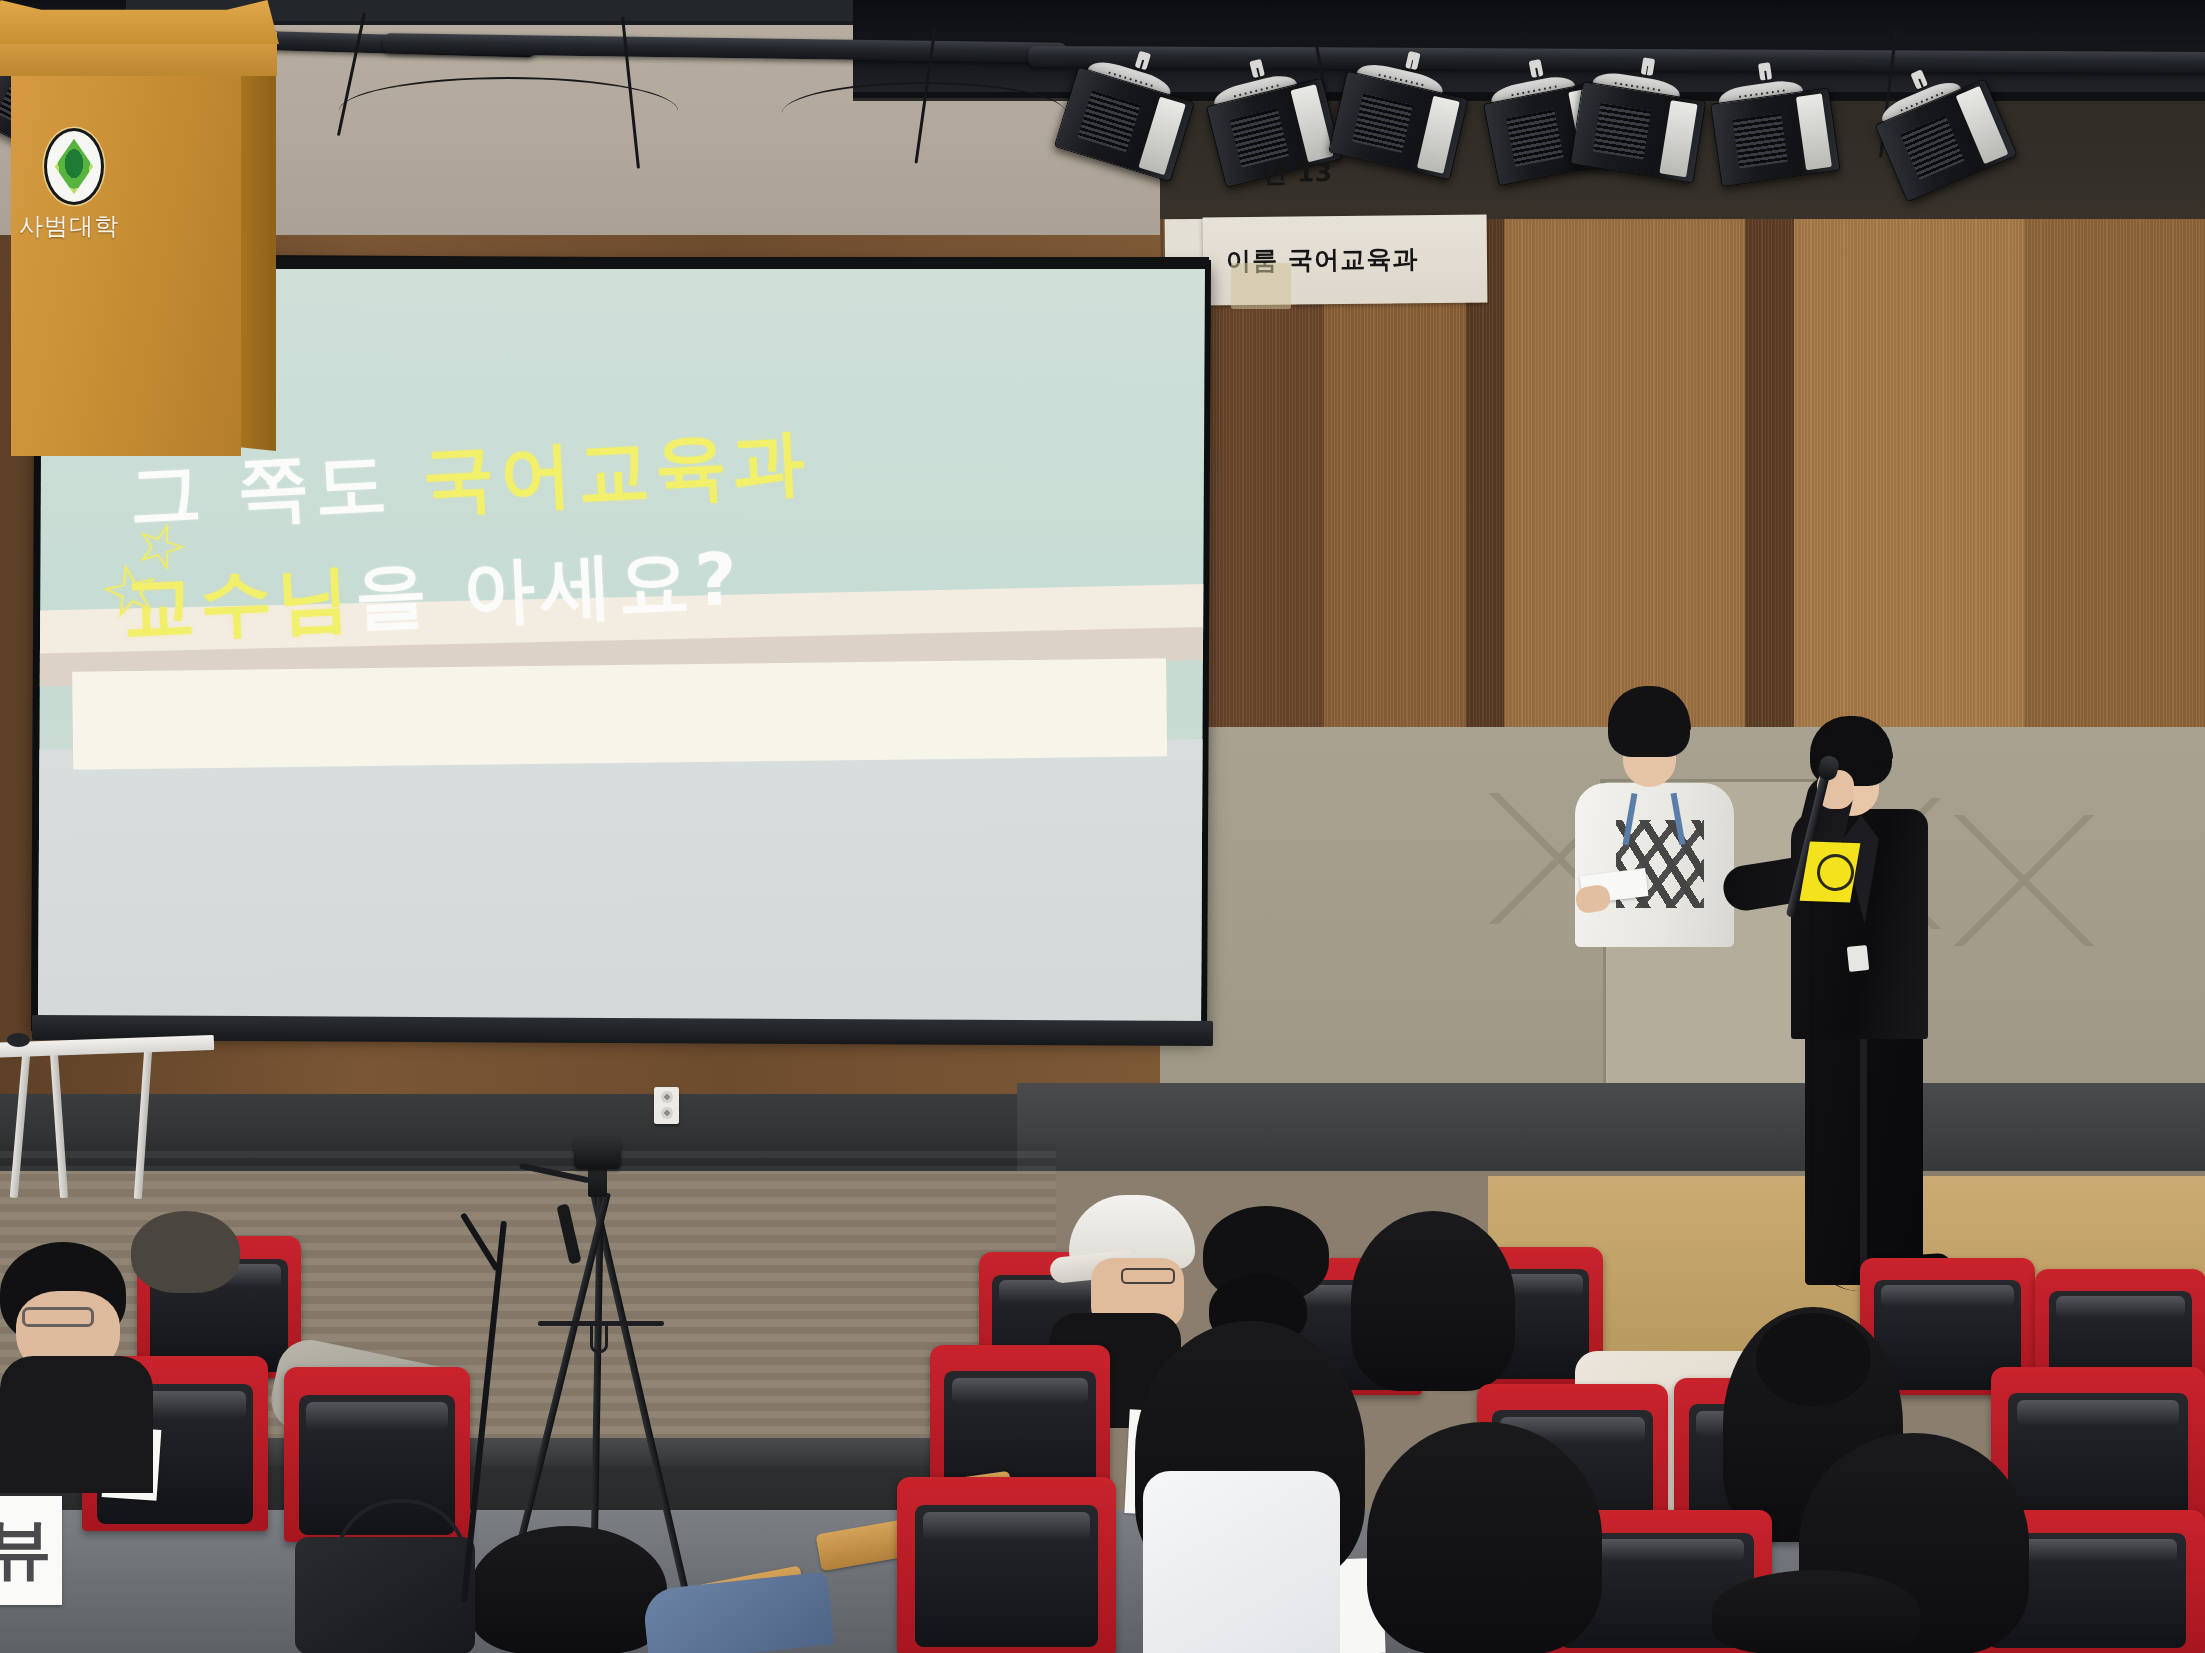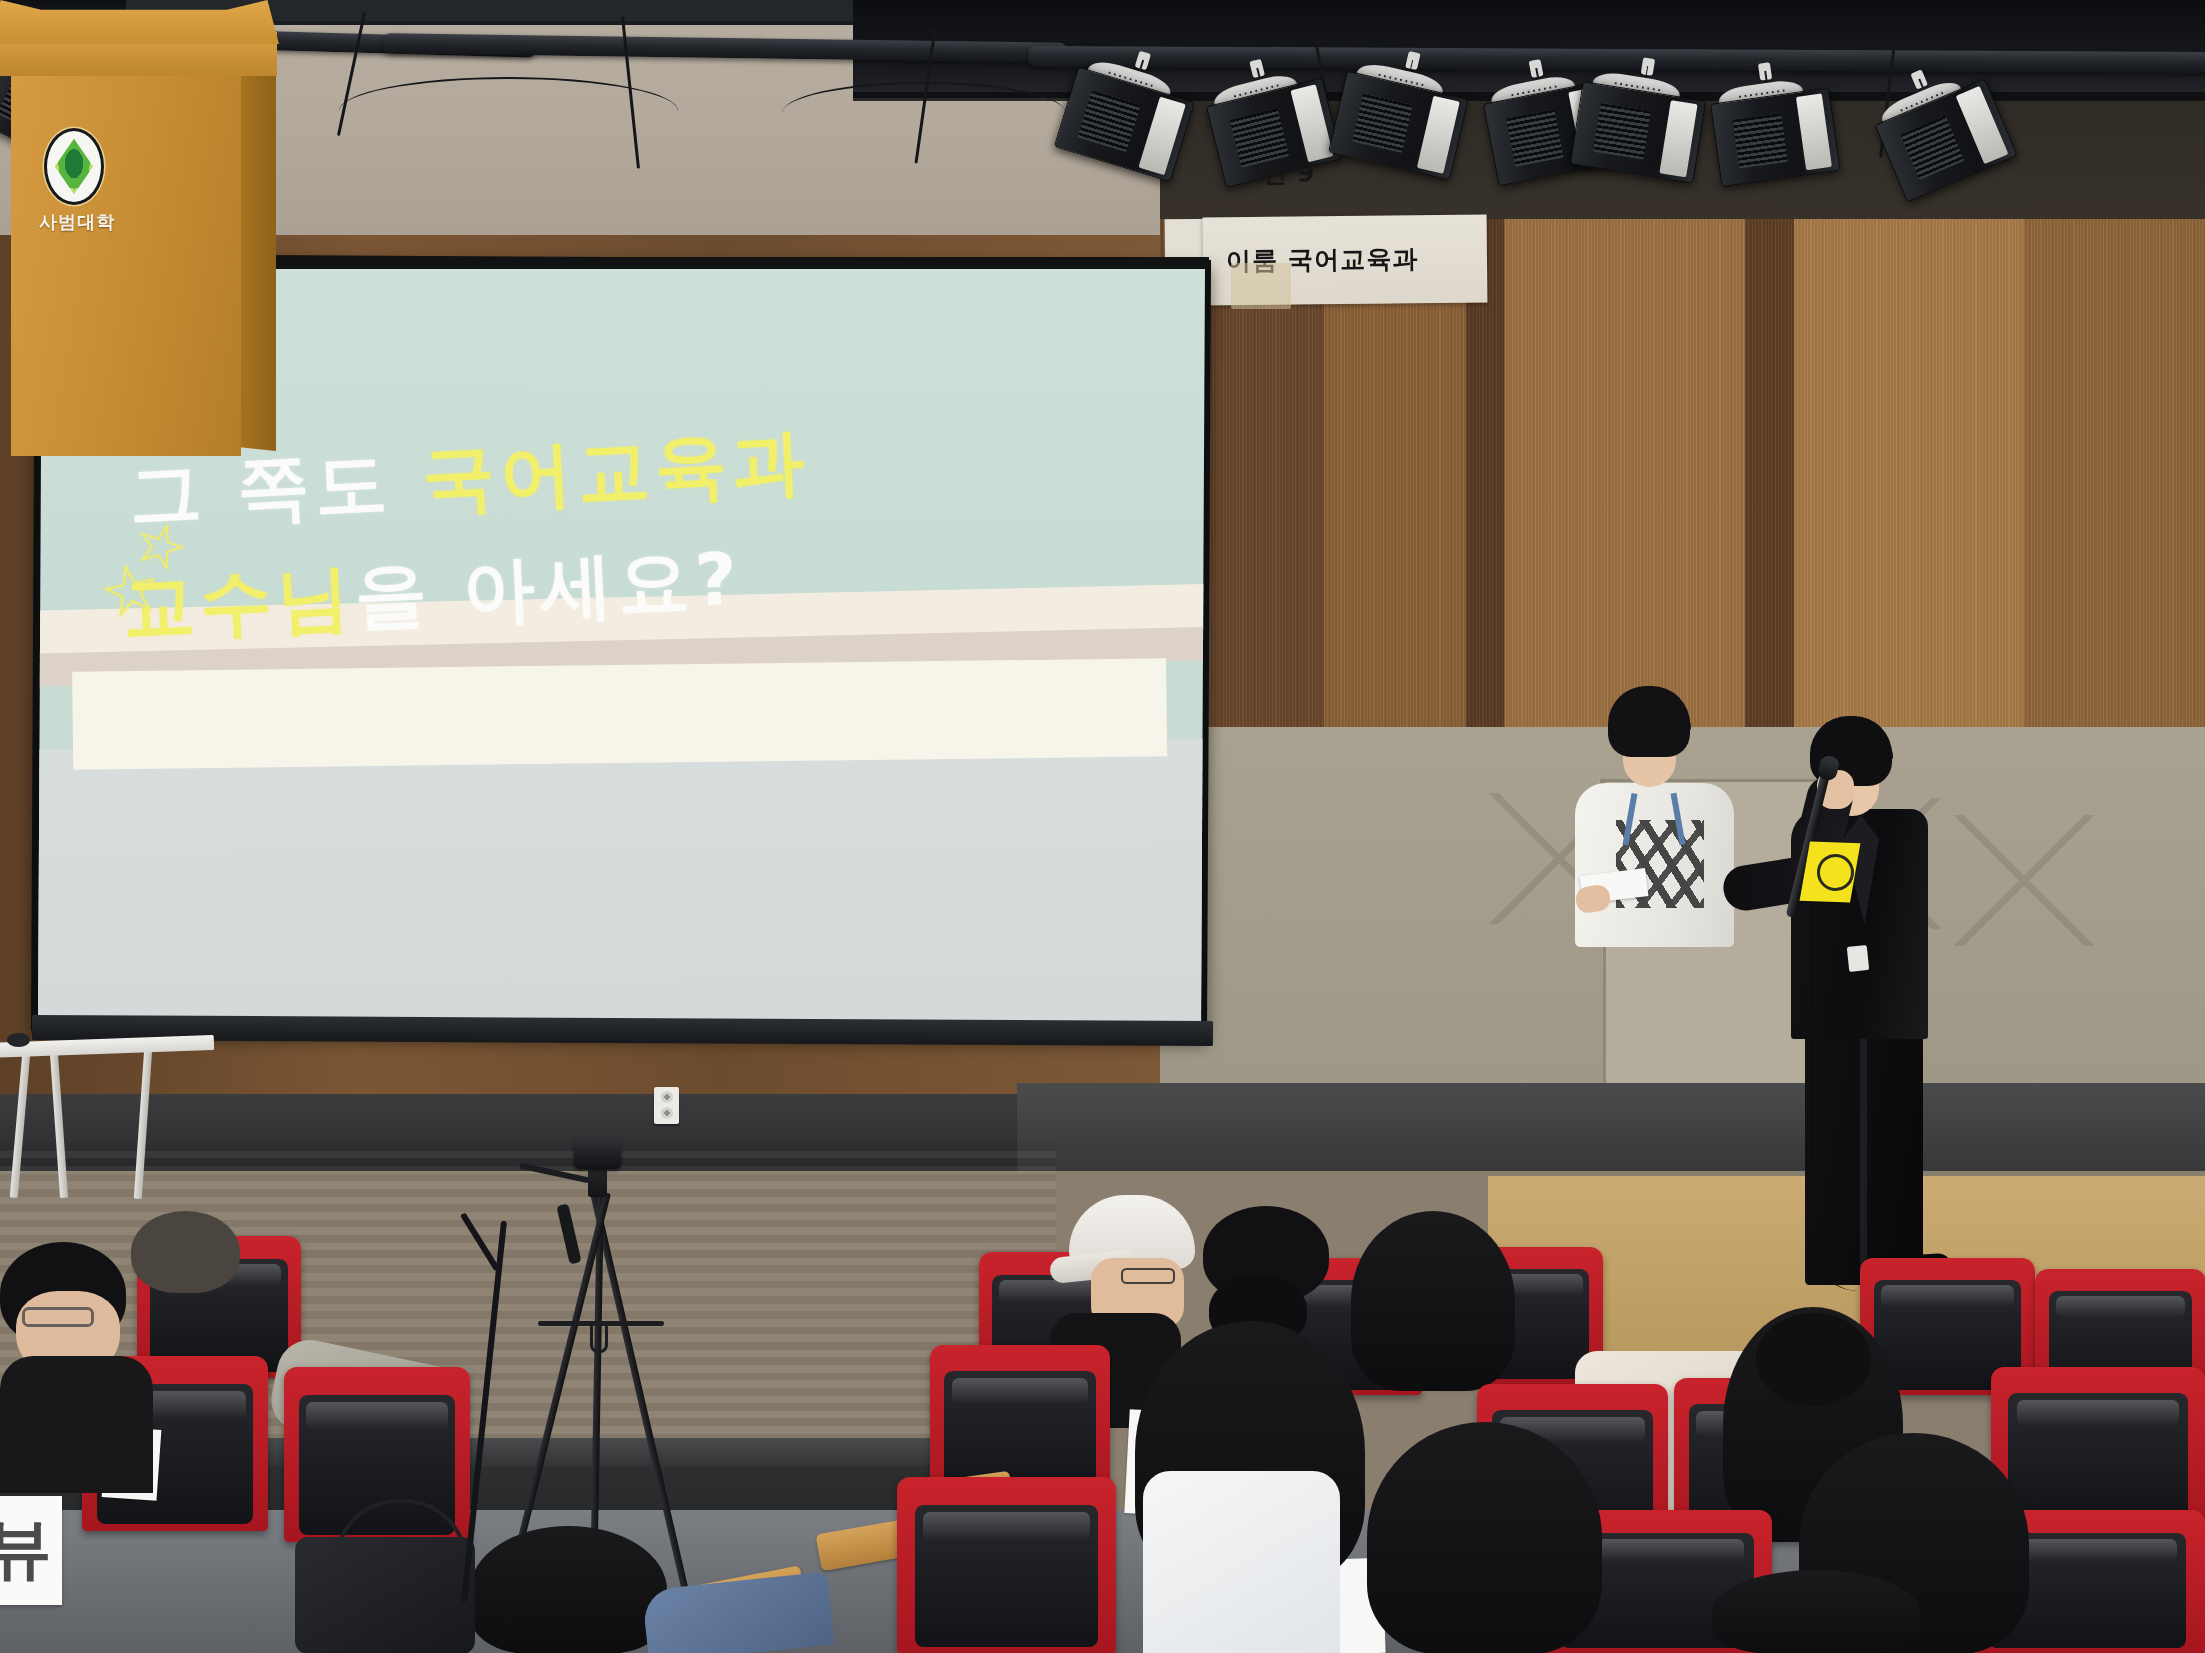--- a/index.html
+++ b/index.html
@@ -150,21 +150,21 @@
     background:linear-gradient(180deg,#d99f45,#bd8730);}
   #podium-body{position:absolute;left:11px;top:68px;width:230px;height:388px;
     background:linear-gradient(100deg,#d69b42 0%,#c98f35 45%,#b47d2a 100%);}
   #podium-side{position:absolute;left:238px;top:66px;width:38px;height:383px;
     background:linear-gradient(90deg,#a8741f,#8e621a);transform:skewY(6deg);}
   #podium-seal{position:absolute;left:33px;top:60px;width:60px;height:77px;}
   #seal-ring{position:absolute;inset:0;border-radius:50%;background:#f6f7f3;border:3.8px solid #16181a;box-shadow:0 0 0 1.6px #e7cf8e;}
   #seal-inner{position:absolute;left:18%;top:14%;width:64%;height:72%;
     background:radial-gradient(ellipse at 50% 45%,#1f7a35 0 34%,#57b53f 34% 58%,#b4e06a 58% 80%,#eef6e2 80%);
     clip-path:polygon(50% 0,100% 50%,50% 100%,0 50%);}
-  #seal-label{position:absolute;left:28px;top:142px;font-size:18px;font-weight:700;color:#f7f3e8;letter-spacing:1.1px;text-shadow:0 1.1px 1.6px rgba(0,0,0,.4);}
+  #seal-label{position:absolute;left:8px;top:142px;font-size:24px;font-weight:400;color:#f7f3e8;letter-spacing:1.1px;text-shadow:0 1.1px 1.6px rgba(0,0,0,.4);}
   
   #p1-hair{left:1608px;top:686px;width:82px;height:71px;background:#121214;border-radius:38px 38px 23px 23px;}
   #p1-face{left:1623px;top:722px;width:53px;height:65px;background:#e6c4a6;border-radius:25px 25px 29.5px 29.5px;}
   #p1-fringe{left:1609px;top:704px;width:82px;height:32px;background:#121214;border-radius:38px 38px 40% 40%;}
   #p1-body{left:1575px;top:783px;width:159px;height:164px;
     background:linear-gradient(100deg,#f4f3ef 0%,#e8e6e0 60%,#d9d7d1 100%);border-radius:31px 31px 5.5px 5.5px;}
   #p1-print{left:1616px;top:820px;width:88px;height:88px;
     background:repeating-linear-gradient(58deg,#2a2a2c 0 7.7px,transparent 7.7px 22px),
                repeating-linear-gradient(-52deg,#333335 0 6.6px,transparent 6.6px 24px);opacity:.85;}
   #p1-lanyard-l{left:1627px;top:793px;width:5.5px;height:52px;background:#5b7ea8;transform:rotate(10deg);}
@@ -368,21 +368,21 @@
     <div class="chev" style="left:640px;top:71px;"></div>
     <div class="chev" style="left:793px;top:88px;"></div>
   </div>
   <div class="abs" id="door-jamb"></div>
   <div class="abs" id="door-panel"></div>
 
   <div class="abs" id="banner-tab">
     <div id="banner-tab-txt">의</div>
   </div>
   <div class="abs" id="banner">
-    <div id="banner-line1">년 9</div>
+    <div id="banner-line1">년 13</div>
     <div id="banner-line2">이룸 국어교육과</div>
   </div>
   <div class="abs" id="banner-smudge"></div>
 
   <div class="abs" id="screen-frame">
     <div class="abs" id="screen">
       <div id="band-grey"></div>
       <div id="band-cream"></div>
       <div id="band-taupe"></div>
       <div id="band-white"></div>

